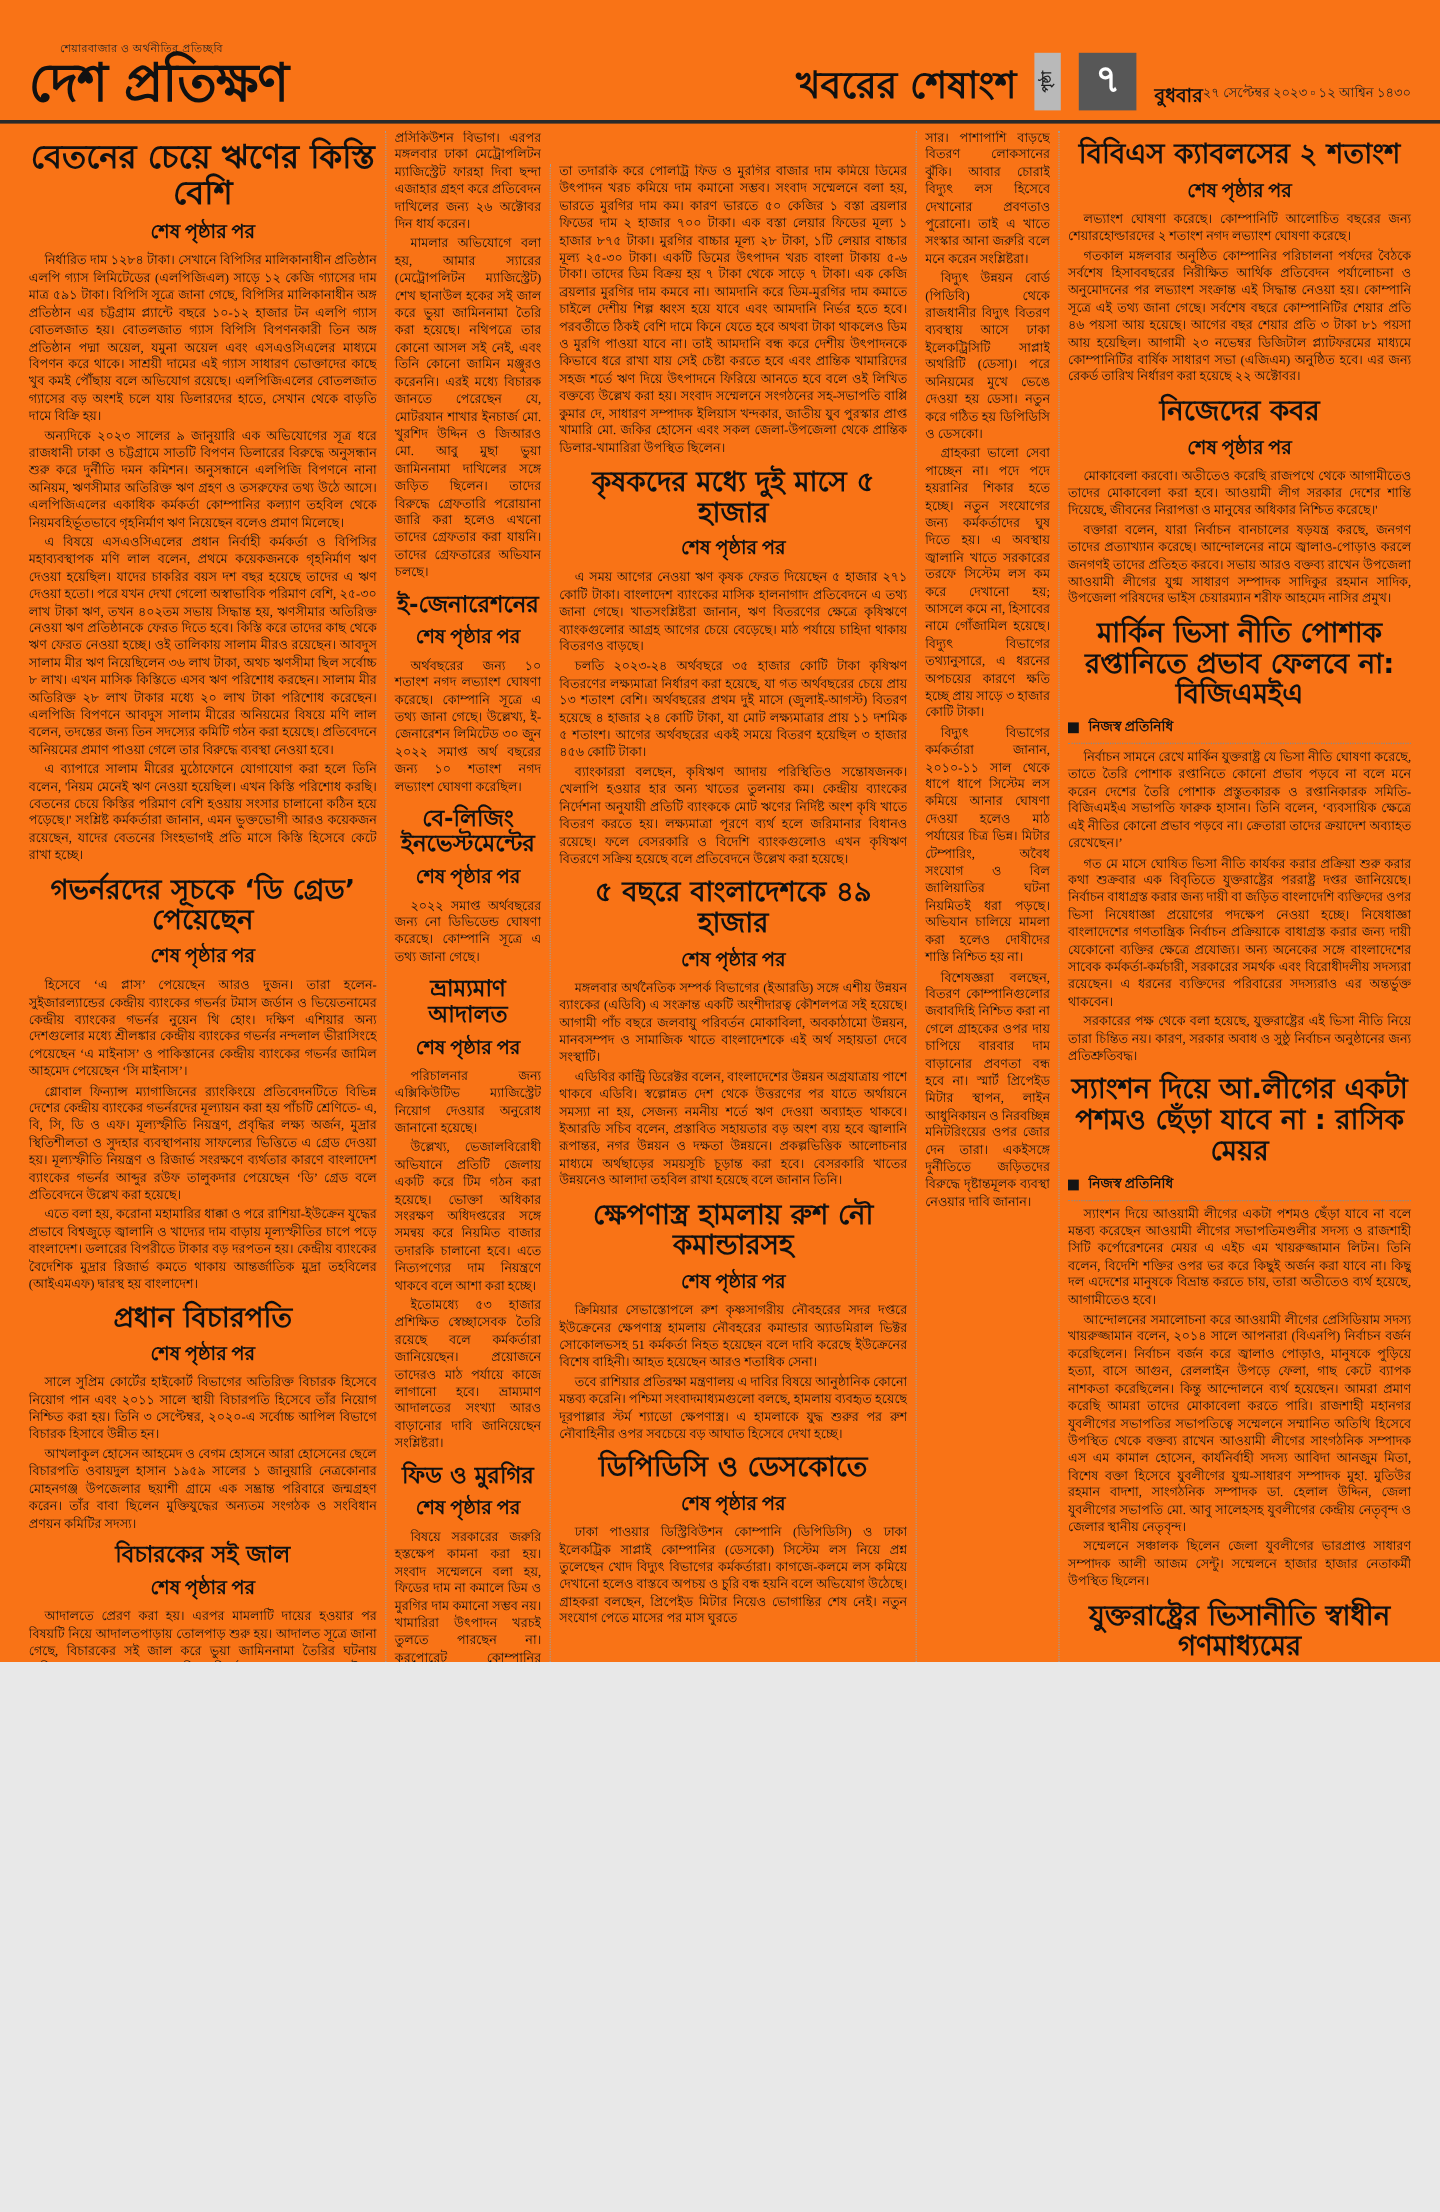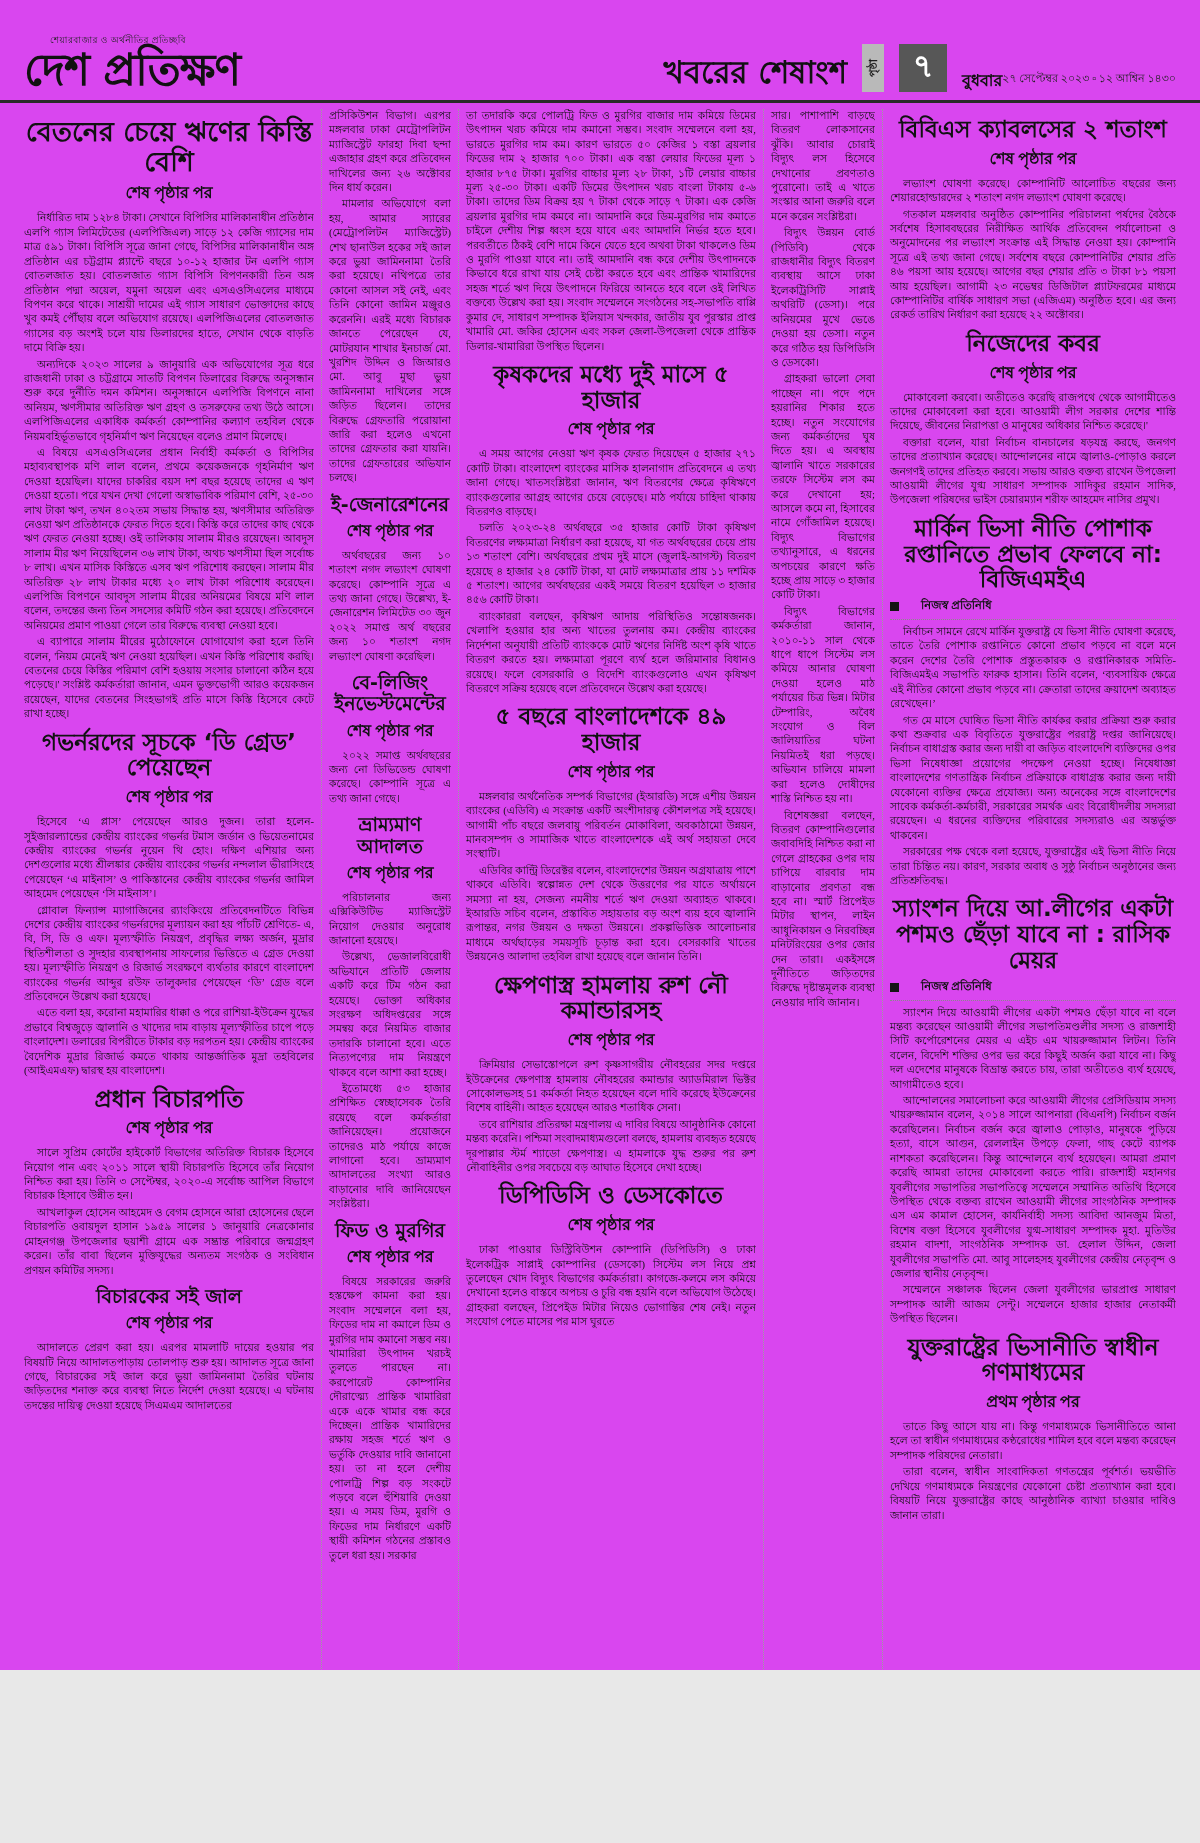--- a/index.html
+++ b/index.html
@@ -1,16 +1,16 @@
 <!DOCTYPE html>
 <html lang="bn"><head>
 <meta charset="utf-8">
 <style>
   html,body{margin:0;padding:0;background:#e8e8e8;}
-  .page{width:1200px;height:1670px;margin:0 auto;background:#d946ef;color:#111;
+  .page{width:1200px;height:1385px;margin:0 auto;background:#f97316;color:#111;
         font-family:"Liberation Serif","DejaVu Sans",serif;overflow:hidden;position:relative;}
   
   .masthead{display:flex;justify-content:space-between;align-items:flex-end;
             padding:14px 24px 8px 24px;border-bottom:3px solid #2a2a2a;height:78px;box-sizing:content-box;}
   .logo-block{display:flex;flex-direction:column;justify-content:flex-end;}
   .logo-tagline{font-size:9px;letter-spacing:.5px;margin-left:26px;color:#222;}
   .logo-text{font-size:44px;font-weight:bold;line-height:1;letter-spacing:-1px;
              font-family:"DejaVu Sans",sans-serif;}
   .mast-right{display:flex;align-items:flex-end;gap:15px;}
   .section-title{font-size:31px;font-weight:bold;line-height:1;padding-bottom:4px;
@@ -20,28 +20,28 @@
                   writing-mode:vertical-rl;transform:rotate(180deg);}
   .page-num-box{background:#575757;color:#fff;width:48px;height:48px;display:flex;
                 align-items:center;justify-content:center;font-size:32px;font-weight:bold;}
   .date-block{display:flex;flex-direction:row;justify-content:flex-end;padding-bottom:2px;min-width:190px;}
   .date-day{font-size:16px;font-weight:bold;line-height:1.2;}
   .date-full{font-size:11px;line-height:1.3;color:#222;}
   
   .columns{display:flex;padding:6px 24px 0 24px;height:1720px;overflow:hidden;align-items:stretch;}
   .track{overflow:hidden;flex:none;}
   .track+.track{border-left:1px dotted #9d9d9d;margin-left:7px;padding-left:7px;}
-  .t0{width:290px;} .t1{width:122px;} .t2{width:290px;} .t3{width:104px;} .t4{width:286px;}
+  .t0{width:290px;} .t1{width:122px;} .t2{width:290px;margin-top:28px;} .t3{width:104px;} .t4{width:286px;}
   
   .article{margin-bottom:6px;}
   .headline{text-align:center;font-weight:bold;margin:8px 0 0 0;line-height:1.12;
             font-family:"DejaVu Sans",sans-serif;}
   .hl-xl{font-size:27px;} .hl-lg{font-size:23px;} .hl-md{font-size:19px;}
   .continued{text-align:center;font-weight:bold;font-size:16px;margin:3px 0 4px 0;}
-  .byline{display:flex;align-items:center;gap:22px;font-weight:bold;font-size:11.5px;margin:4px 0 2px 0;}
+  .byline{display:flex;align-items:center;gap:8px;font-weight:bold;font-size:11.5px;margin:4px 0 2px 0;}
   .byline-square{width:9px;height:9px;background:#141414;display:inline-block;flex:none;}
   .byline-rule{border-top:1px dotted #8a8a8a;margin:3px 0 5px 0;height:0;}
   .body-text{font-size:10.6px;line-height:1.36;text-align:justify;margin:0 0 2px 0;text-indent:13px;}
   .track .article:first-child .body-text:first-child{text-indent:0;}
 </style>
 </head>
 <body>
 
 <div class="page">
 

